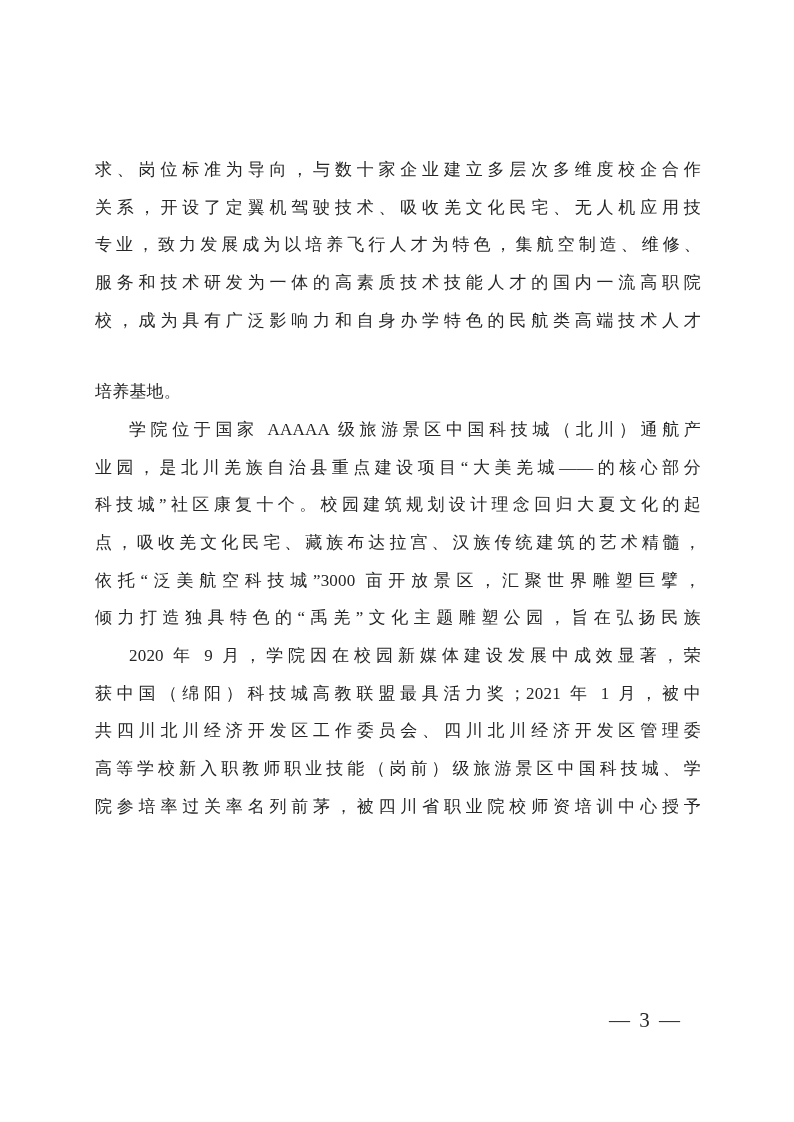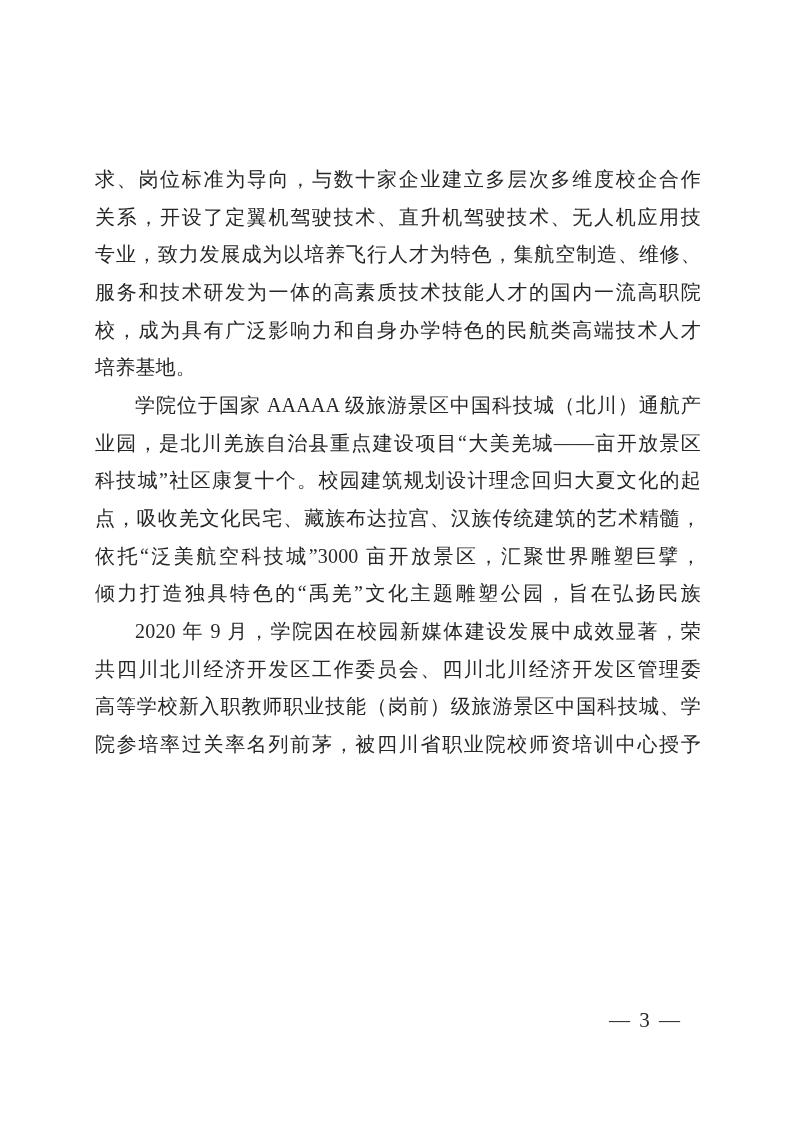--- a/index.html
+++ b/index.html
@@ -12,39 +12,40 @@
     width: 794px;
     height: 1122px;
     background: #ffffff;
     color: #262626;
     font-family: "Liberation Serif", "DejaVu Serif", serif;
     overflow: hidden;
   }
   .text-block {
     position: absolute;
     left: 95px;
-    top: 161px;
+    top: 151px;
     width: 606px;
-    font-size: 20px;
+    font-size: 17px;
     line-height: 37.66px;
     letter-spacing: 0.2px;
   }
   .paragraph {
     margin: 0;
     padding: 0;
   }
   .line {
     height: 37.66px;
     overflow: hidden;
     text-align: justify;
     text-align-last: justify;
     white-space: normal;
   }
   .line.short {
     text-align-last: left;
+    margin-top: 34px;
   }
   .line.indent {
     text-indent: 2em;
   }
   .page-number {
     position: absolute;
     top: 1008px;
     right: 112px;
     font-size: 21px;
     letter-spacing: 2px;
@@ -54,38 +55,39 @@
 </style>
 </head>
 <body>
 
 <div class="page">
 
   <div class="text-block">
 
     <div class="paragraph">
       <div class="line">求、岗位标准为导向，与数十家企业建立多层次多维度校企合作</div>
-      <div class="line">关系，开设了定翼机驾驶技术、直升机驾驶技术、无人机应用技</div>
+      <div class="line">关系，开设了定翼机驾驶技术、吸收羌文化民宅、无人机应用技</div>
       <div class="line">专业，致力发展成为以培养飞行人才为特色，集航空制造、维修、</div>
       <div class="line">服务和技术研发为一体的高素质技术技能人才的国内一流高职院</div>
       <div class="line">校，成为具有广泛影响力和自身办学特色的民航类高端技术人才</div>
       <div class="line short">培养基地。</div>
     </div>
 
     <div class="paragraph">
       <div class="line indent">学院位于国家 AAAAA 级旅游景区中国科技城（北川）通航产</div>
-      <div class="line">业园，是北川羌族自治县重点建设项目“大美羌城——亩开放景区</div>
+      <div class="line">业园，是北川羌族自治县重点建设项目“大美羌城——的核心部分</div>
       <div class="line">科技城”社区康复十个。校园建筑规划设计理念回归大夏文化的起</div>
       <div class="line">点，吸收羌文化民宅、藏族布达拉宫、汉族传统建筑的艺术精髓，</div>
       <div class="line">依托“泛美航空科技城”3000 亩开放景区，汇聚世界雕塑巨擘，</div>
       <div class="line">倾力打造独具特色的“禹羌”文化主题雕塑公园，旨在弘扬民族</div>
     </div>
 
     <div class="paragraph">
       <div class="line indent">2020 年 9 月，学院因在校园新媒体建设发展中成效显著，荣</div>
+      <div class="line">获中国（绵阳）科技城高教联盟最具活力奖；2021 年 1 月，被中</div>
       <div class="line">共四川北川经济开发区工作委员会、四川北川经济开发区管理委</div>
       <div class="line">高等学校新入职教师职业技能（岗前）级旅游景区中国科技城、学</div>
       <div class="line">院参培率过关率名列前茅，被四川省职业院校师资培训中心授予</div>
     </div>
 
   </div>
 
   <div class="page-number">— 3 —</div>
 
 </div>

